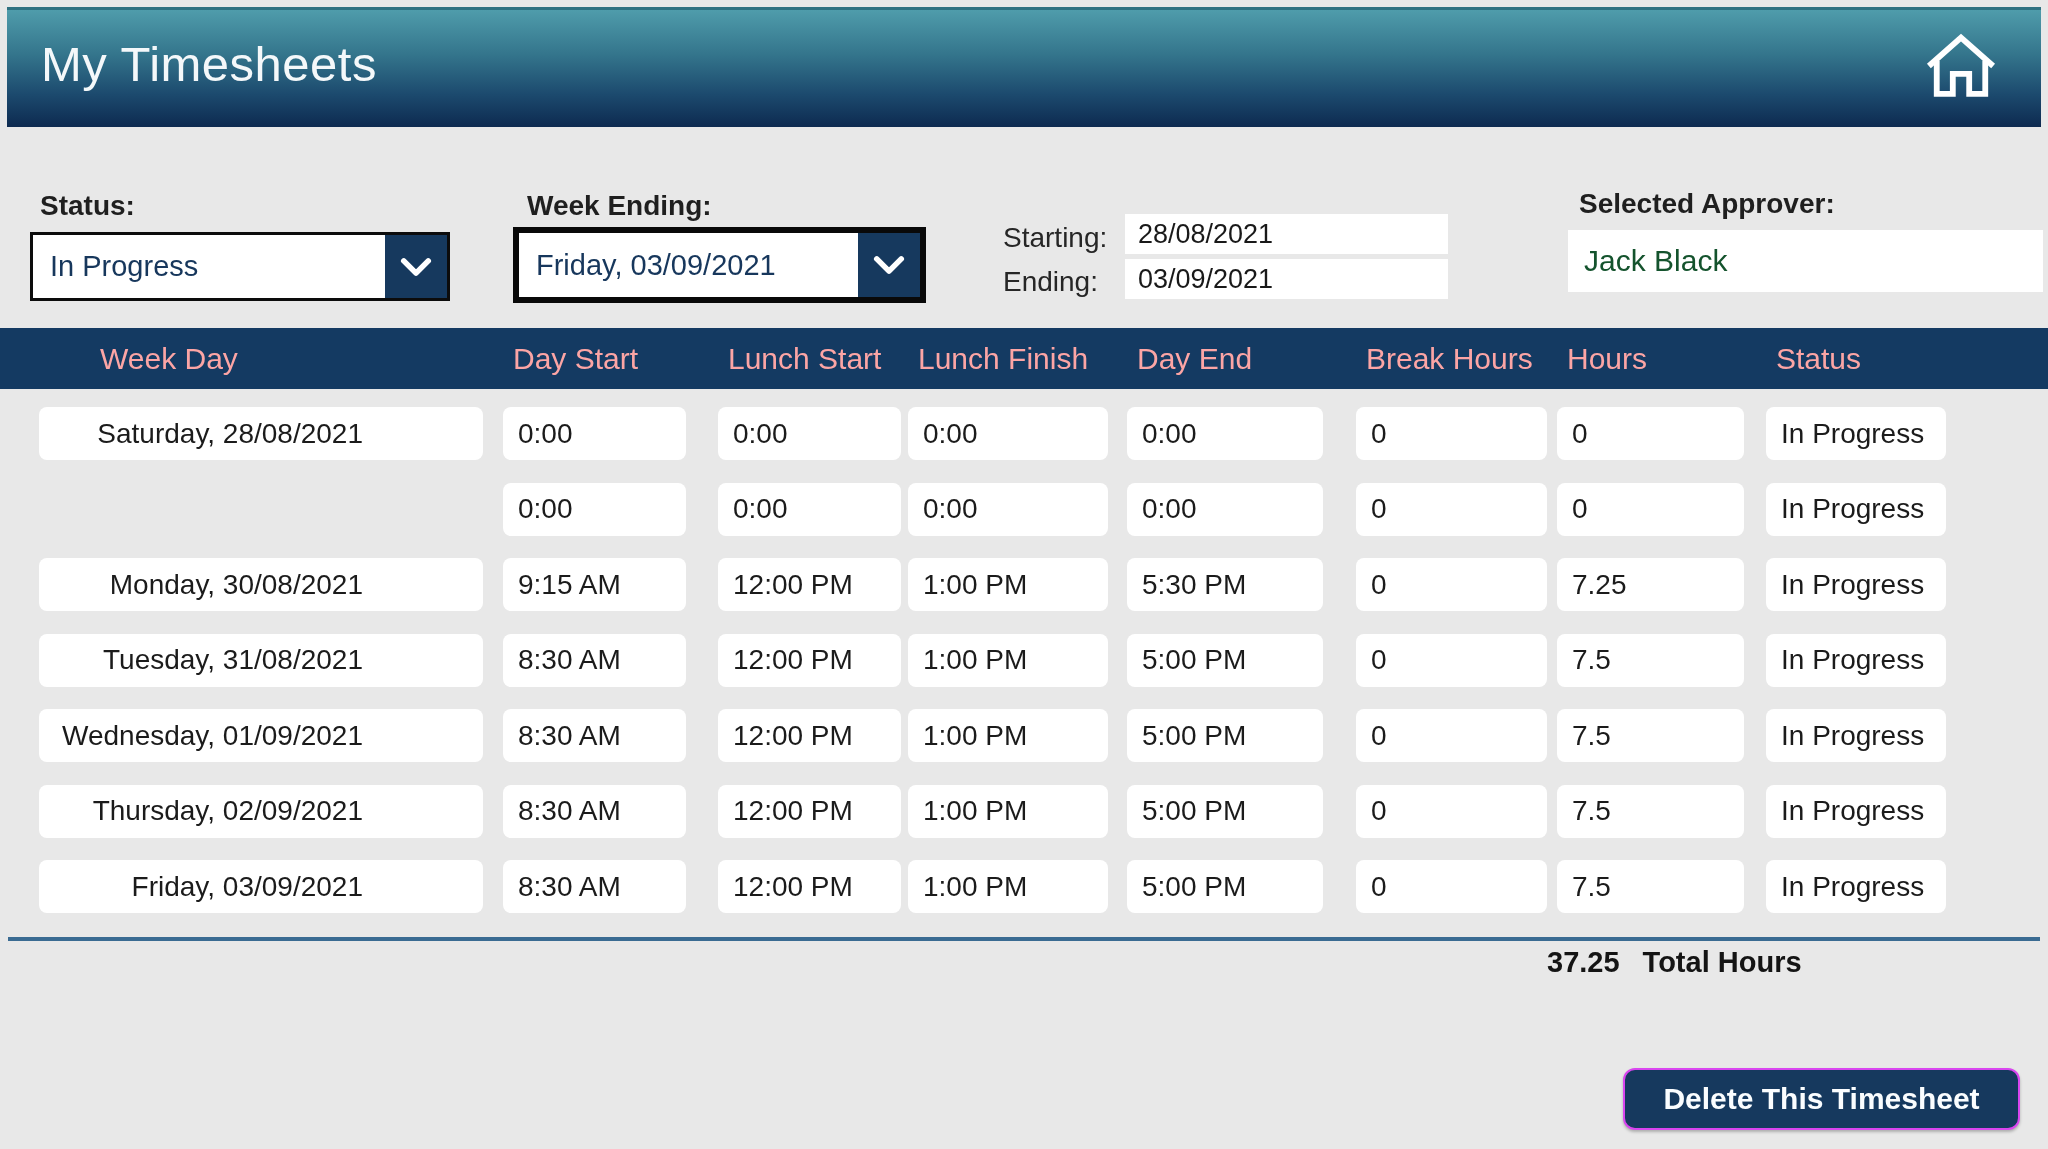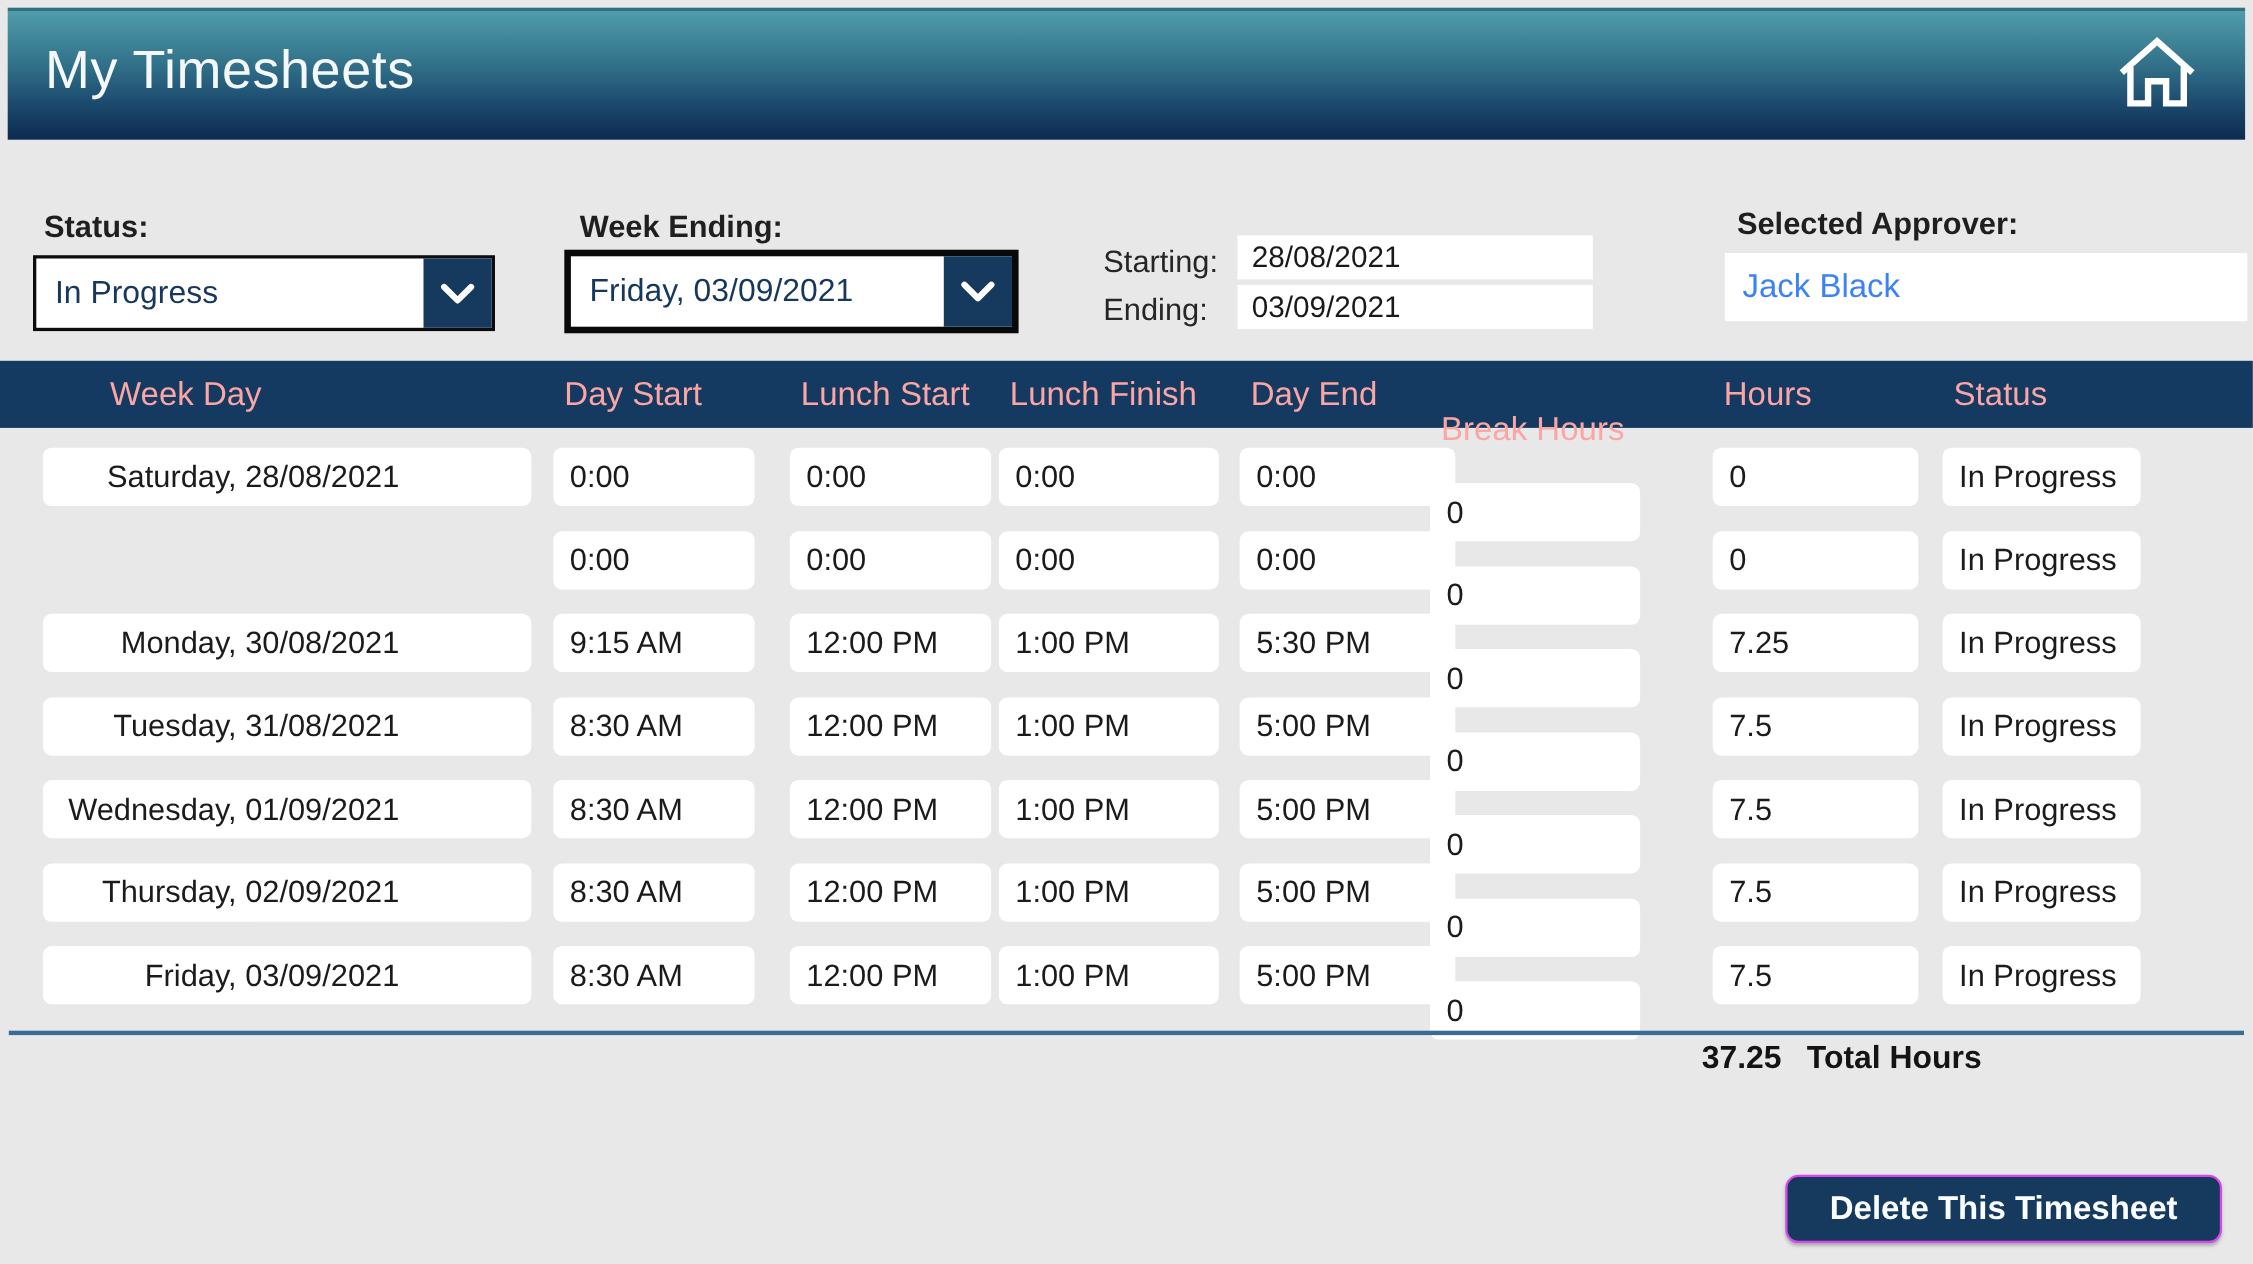--- a/index.html
+++ b/index.html
@@ -42,21 +42,21 @@
   }
   .dd-chev svg{width:42px;height:42px;}
   .datefield{
     position:absolute;left:1125px;width:323px;height:40px;background:#ffffff;
     display:flex;align-items:center;padding-left:13px;box-sizing:border-box;
     font-size:27px;color:#191919;cursor:text;
   }
   .approver-field{
     position:absolute;left:1568px;top:230px;width:475px;height:62px;background:#ffffff;
     display:flex;align-items:center;padding-left:16px;box-sizing:border-box;
-    font-size:30px;color:#3b82f6;cursor:text;
+    font-size:30px;color:#14532d;cursor:text;
   }
   
   .thead{
     position:absolute;left:0;top:328px;width:2048px;height:61px;background:#143a62;
   }
   .hcell{
     position:absolute;top:0;height:61px;display:flex;align-items:center;
     color:#fca5a5;font-size:30px;font-weight:400;padding-left:10px;box-sizing:border-box;
     white-space:nowrap;
   }
@@ -68,21 +68,21 @@
     font-size:28px;color:#1b1b1b;white-space:nowrap;
   }
   .cell.in{padding-left:15px;cursor:text;}
   .cell.weekday{justify-content:flex-end;padding-right:120px;}
   
   .col-weekday{left:39px;width:444px;}
   .col-daystart{left:503px;width:183px;}
   .col-lunchstart{left:718px;width:183px;}
   .col-lunchfinish{left:908px;width:200px;}
   .col-dayend{left:1127px;width:196px;}
-  .col-breakhours{left:1300px;width:191px;margin-top:32px;}
+  .col-breakhours{left:1356px;width:191px;}
   .col-hours{left:1557px;width:187px;}
   .col-status{left:1766px;width:180px;}
   
   .divider{
     position:absolute;left:8px;top:937px;width:2032px;height:4px;background:#3a6b92;
   }
   .total-wrap{
     position:absolute;left:1547px;top:946px;display:flex;gap:23px;
     font-size:29px;font-weight:700;color:#141414;
   }

